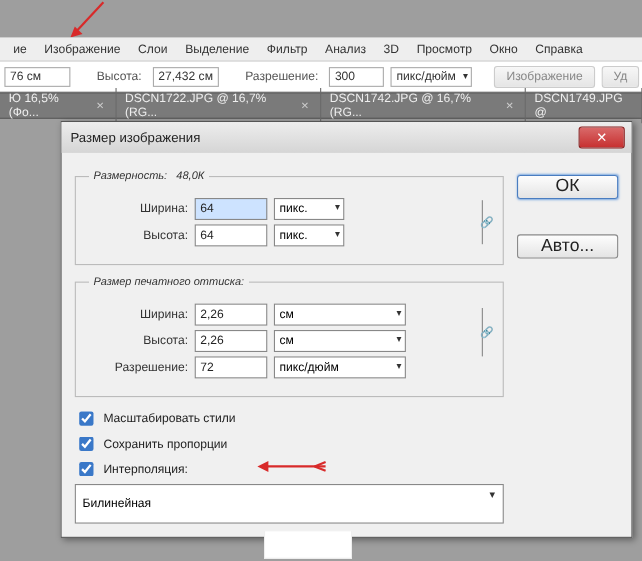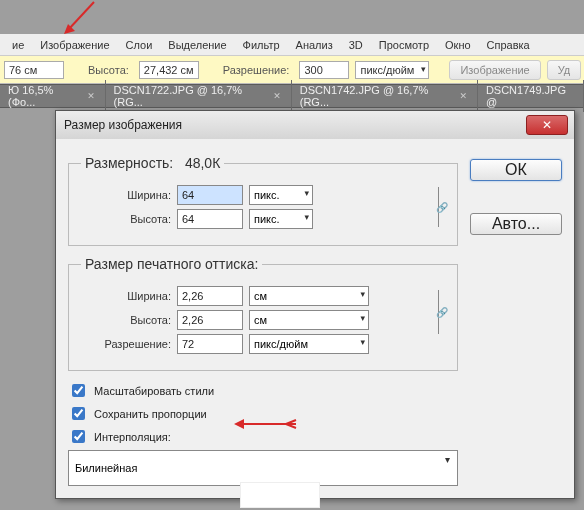--- a/index.html
+++ b/index.html
@@ -18,21 +18,21 @@
     display: flex;
     align-items: center;
     padding: 0 4px;
     height: 22px;
     border-bottom: 1px solid #ccc;
     position: relative;
     top: 34px;
   }
   .menubar span { padding: 4px 8px; color: #333; }
   .optionsbar {
-    background: #fef9c3;
+    background: #ffffff;
     display: flex;
     align-items: center;
     height: 28px;
     padding: 0 4px;
     border-bottom: 1px solid #bbb;
     position: relative;
     top: 34px;
     gap: 6px;
   }
   .optionsbar .lbl { color: #555; font-size: 11px; padding: 0 4px; }
@@ -121,21 +121,21 @@
     font-size: 16px;
     color: #222;
   }
   .dlg-btn.default { border: 1px solid #4a7dc0; box-shadow: 0 0 2px #7aa8e0; }
 
   fieldset {
     border: 1px solid #bbb;
     margin: 6px 0 10px 0;
     padding: 10px 12px 12px 12px;
   }
-  legend { font-size: 14px; color: #333; padding: 0 4px; }
+  legend { font-size: 10px; color: #333; padding: 0 4px; font-style: italic; }
   .row { display: flex; align-items: center; margin: 4px 0; gap: 6px; }
   .row label.fld { width: 90px; text-align: right; color: #333;}
   .row input[type=text] {
     width: 66px; height: 20px;
     border: 1px solid #888; background: #fff;
     font-size: 11px; padding: 0 4px; color: #222;
   }
   .row input.sel { background: #cde3ff; }
   .row select, .unit {
     height: 20px; border: 1px solid #888; background: #fff;

